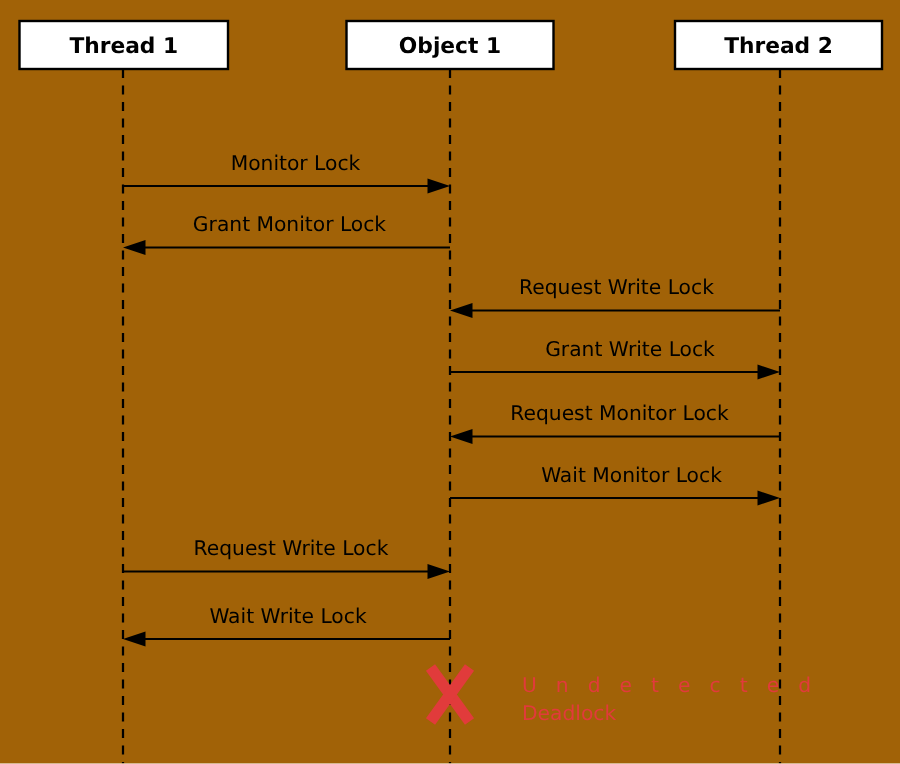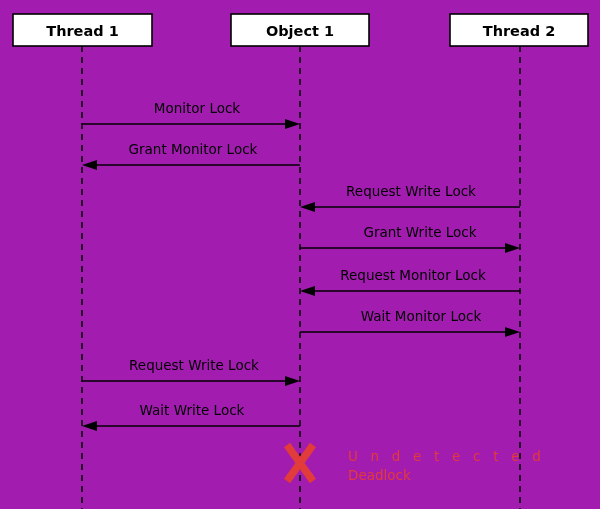--- a/index.html
+++ b/index.html
@@ -7,21 +7,21 @@
     padding: 0;
     background: #ffffff;
   }
   body {
     font-family: "DejaVu Sans", "Liberation Sans", sans-serif;
   }
   #diagram-root {
     position: relative;
     width: 600px;
     height: 509px;
-    background: #a21caf;
+    background: #a16207;
     overflow: hidden;
     text-decoration: underline;
   }
   svg#sequence-canvas {
     position: absolute;
     top: 0;
     left: 0;
     width: 600px;
     height: 509px;
     display: block;

